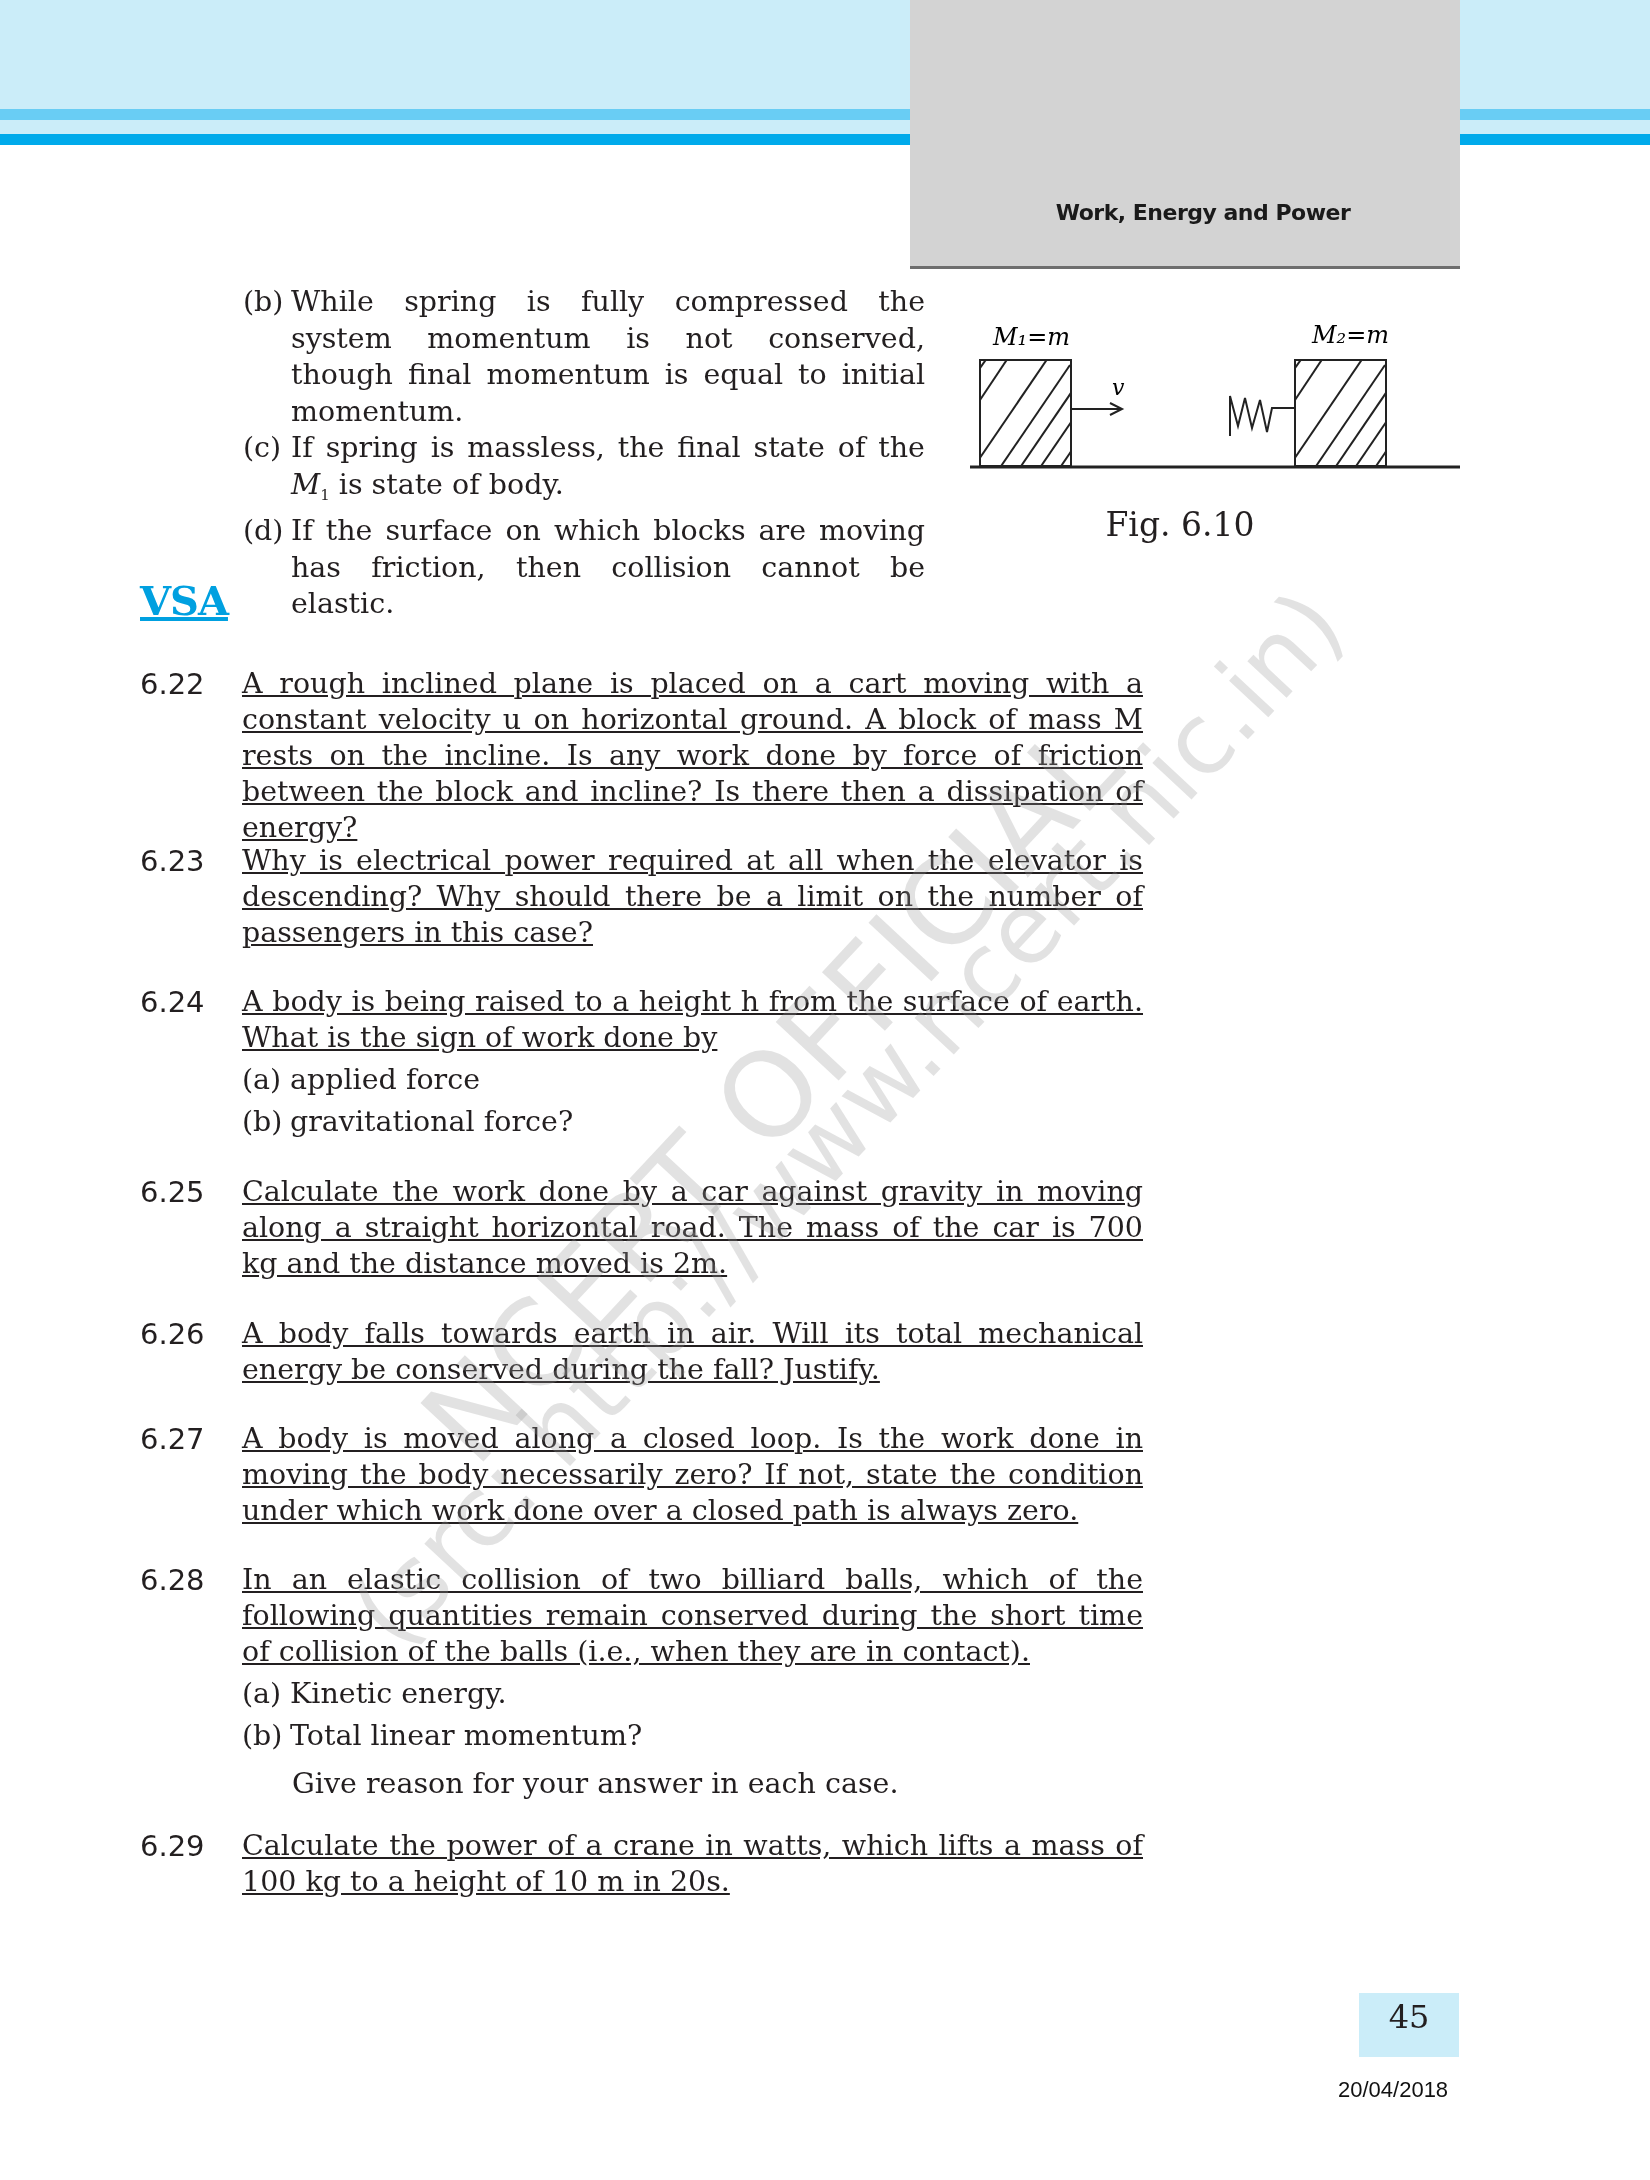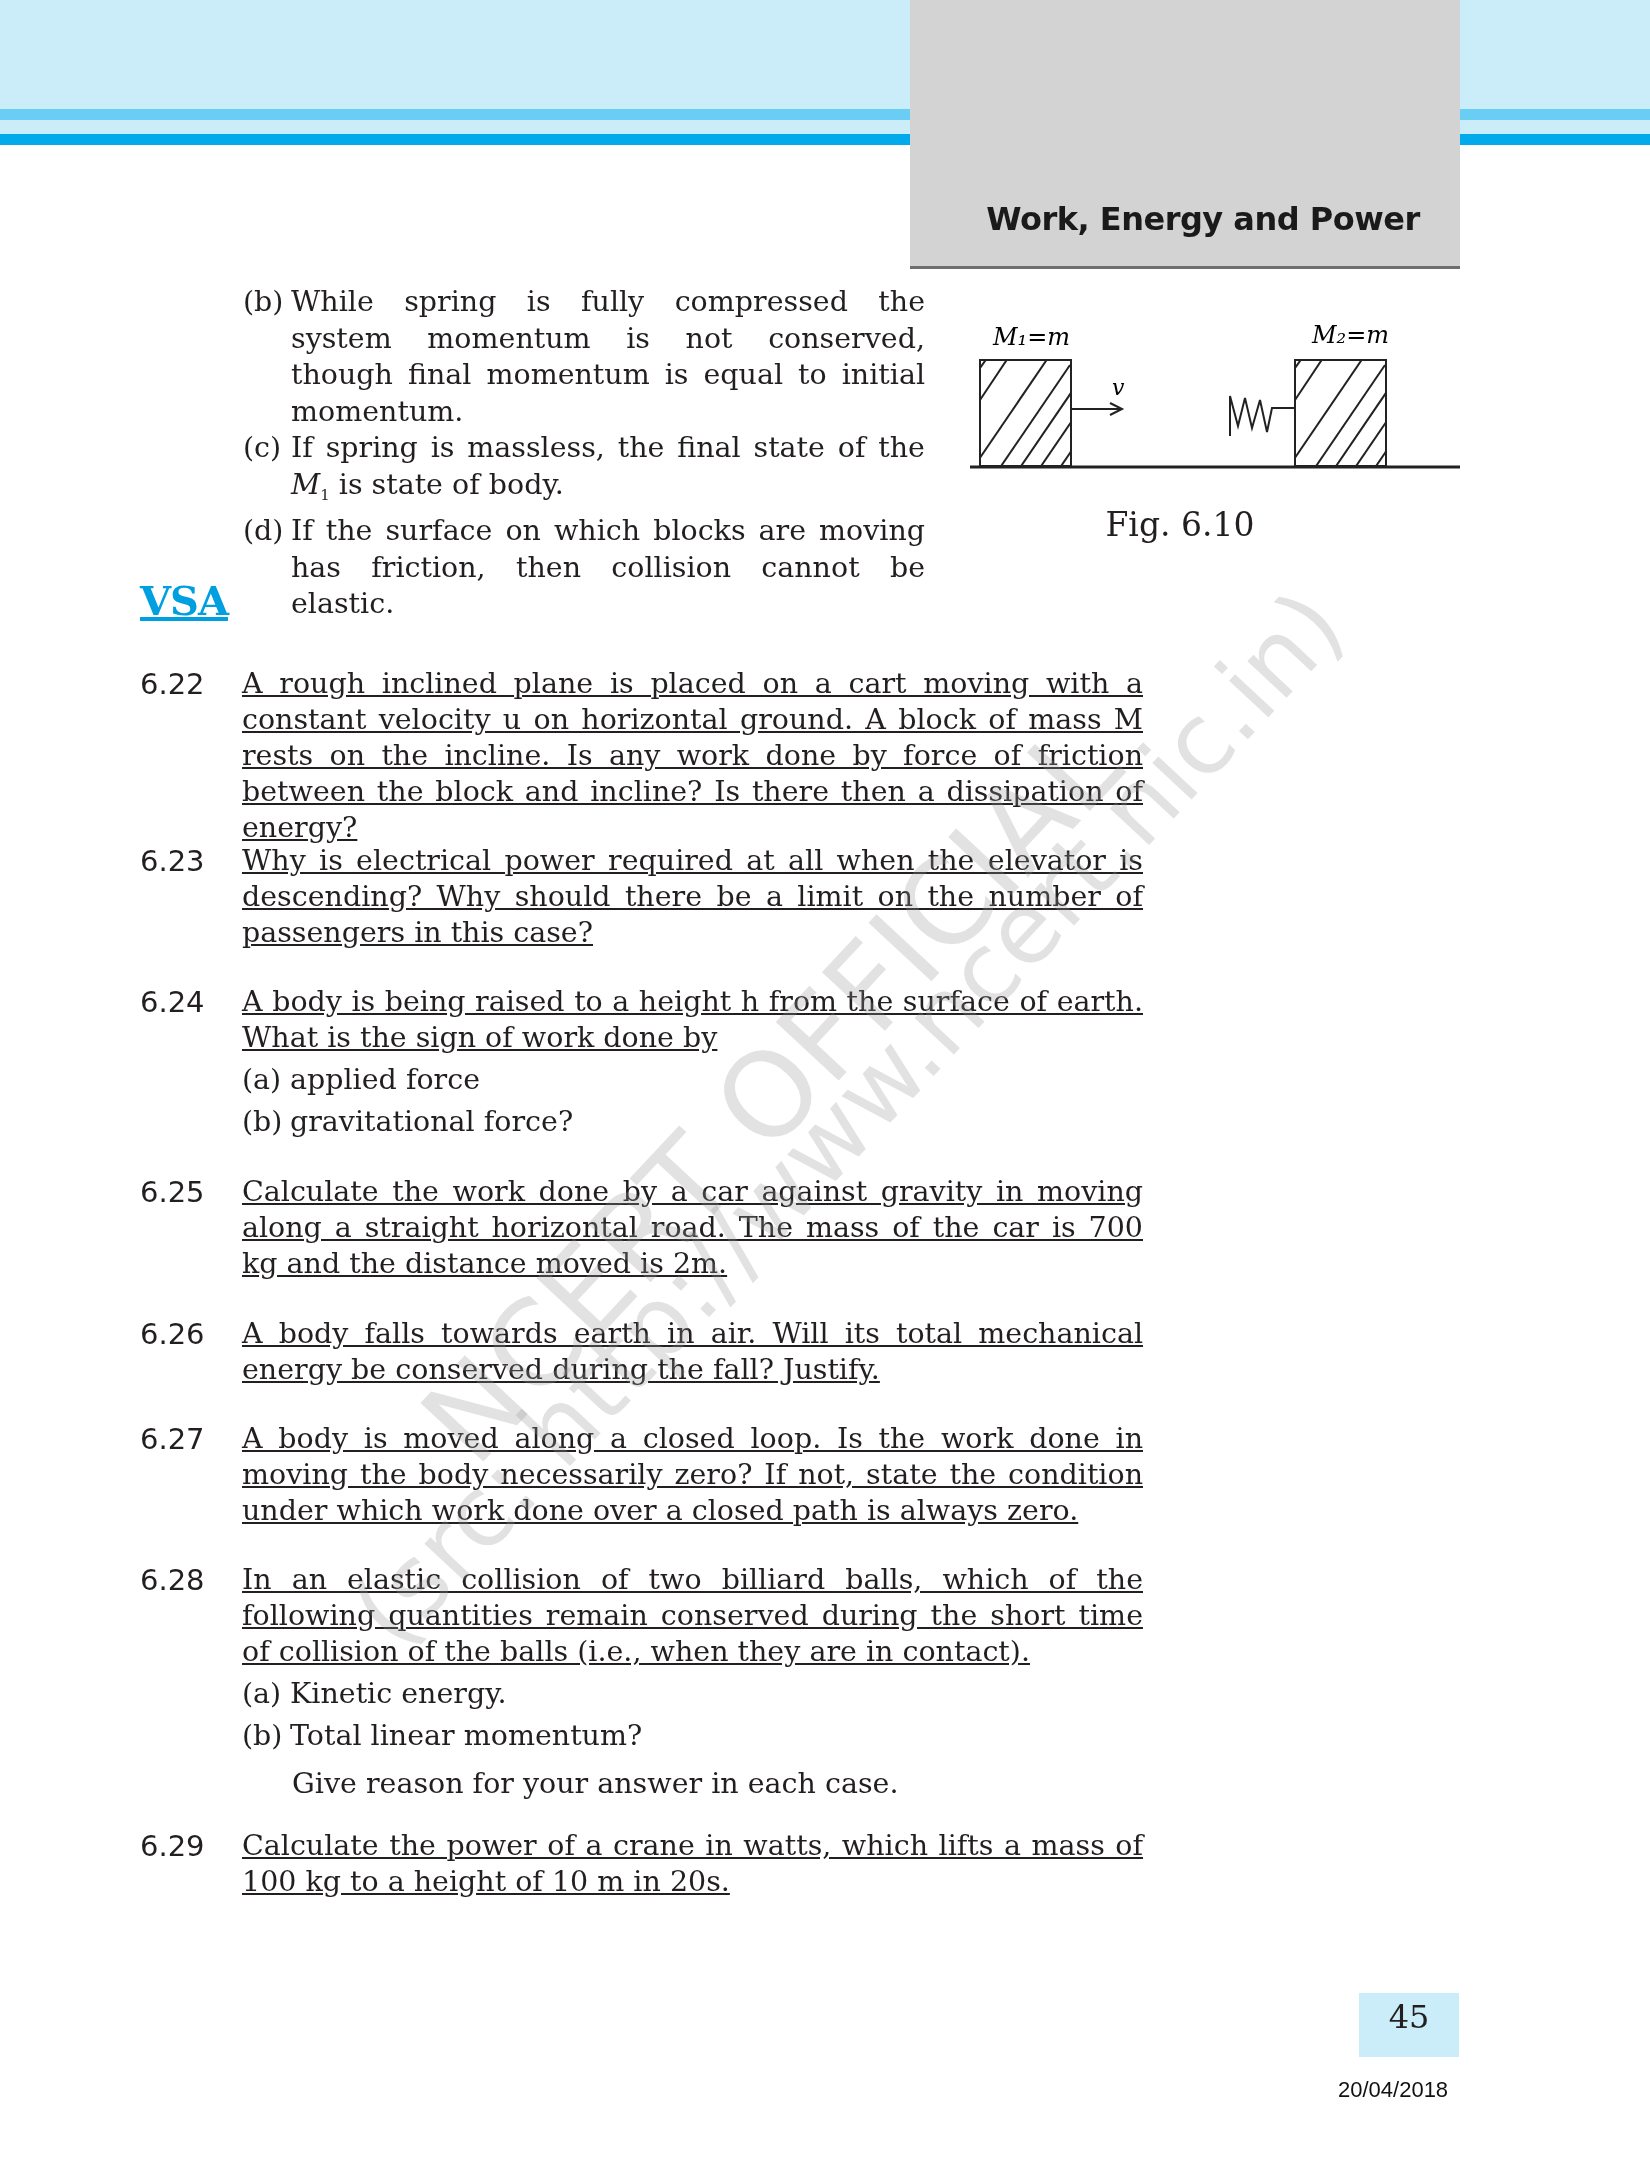--- a/index.html
+++ b/index.html
@@ -11,21 +11,21 @@
   .hdr-band { position: absolute; left: 0; top: 0; width: 1650px; height: 145px; background: #cbedf9; }
   .hdr-stripe1 { position: absolute; left: 0; top: 109px; width: 1650px; height: 11px; background: #69cdf4; }
   .hdr-stripe2 { position: absolute; left: 0; top: 134px; width: 1650px; height: 11px; background: #00aaeb; }
   .chapter-tab {
     position: absolute; left: 910px; top: 0; width: 550px; height: 266px;
     background: #d3d3d3; border-bottom: 3px solid #6e6e6e;
   }
   .chapter-title {
     position: absolute; left: 0; right: 0; top: 200px; text-align: center;
     font-family: "DejaVu Sans", "Liberation Sans", sans-serif; font-weight: bold;
-    font-size: 32px; letter-spacing: -0.5px; color: #1a1a1a; padding-left: 36px;
+    font-size: 22px; letter-spacing: -0.5px; color: #1a1a1a; padding-left: 36px;
   }
   .opts-top { position: absolute; left: 243px; top: 284px; width: 682px; font-size: 28.5px; line-height: 36.5px; }
   .opt { display: flex; }
   .opt .lbl { width: 48px; flex: none; }
   .opt .txt { flex: 1; text-align: justify; }
   .sub1 { font-size: 15px; vertical-align: -6px; font-style: normal; }
 
   .figure { position: absolute; left: 960px; top: 300px; width: 500px; height: 250px; }
   .fig-caption { position: absolute; left: 1080px; top: 505px; width: 200px; text-align: center; font-size: 33px; }
 

